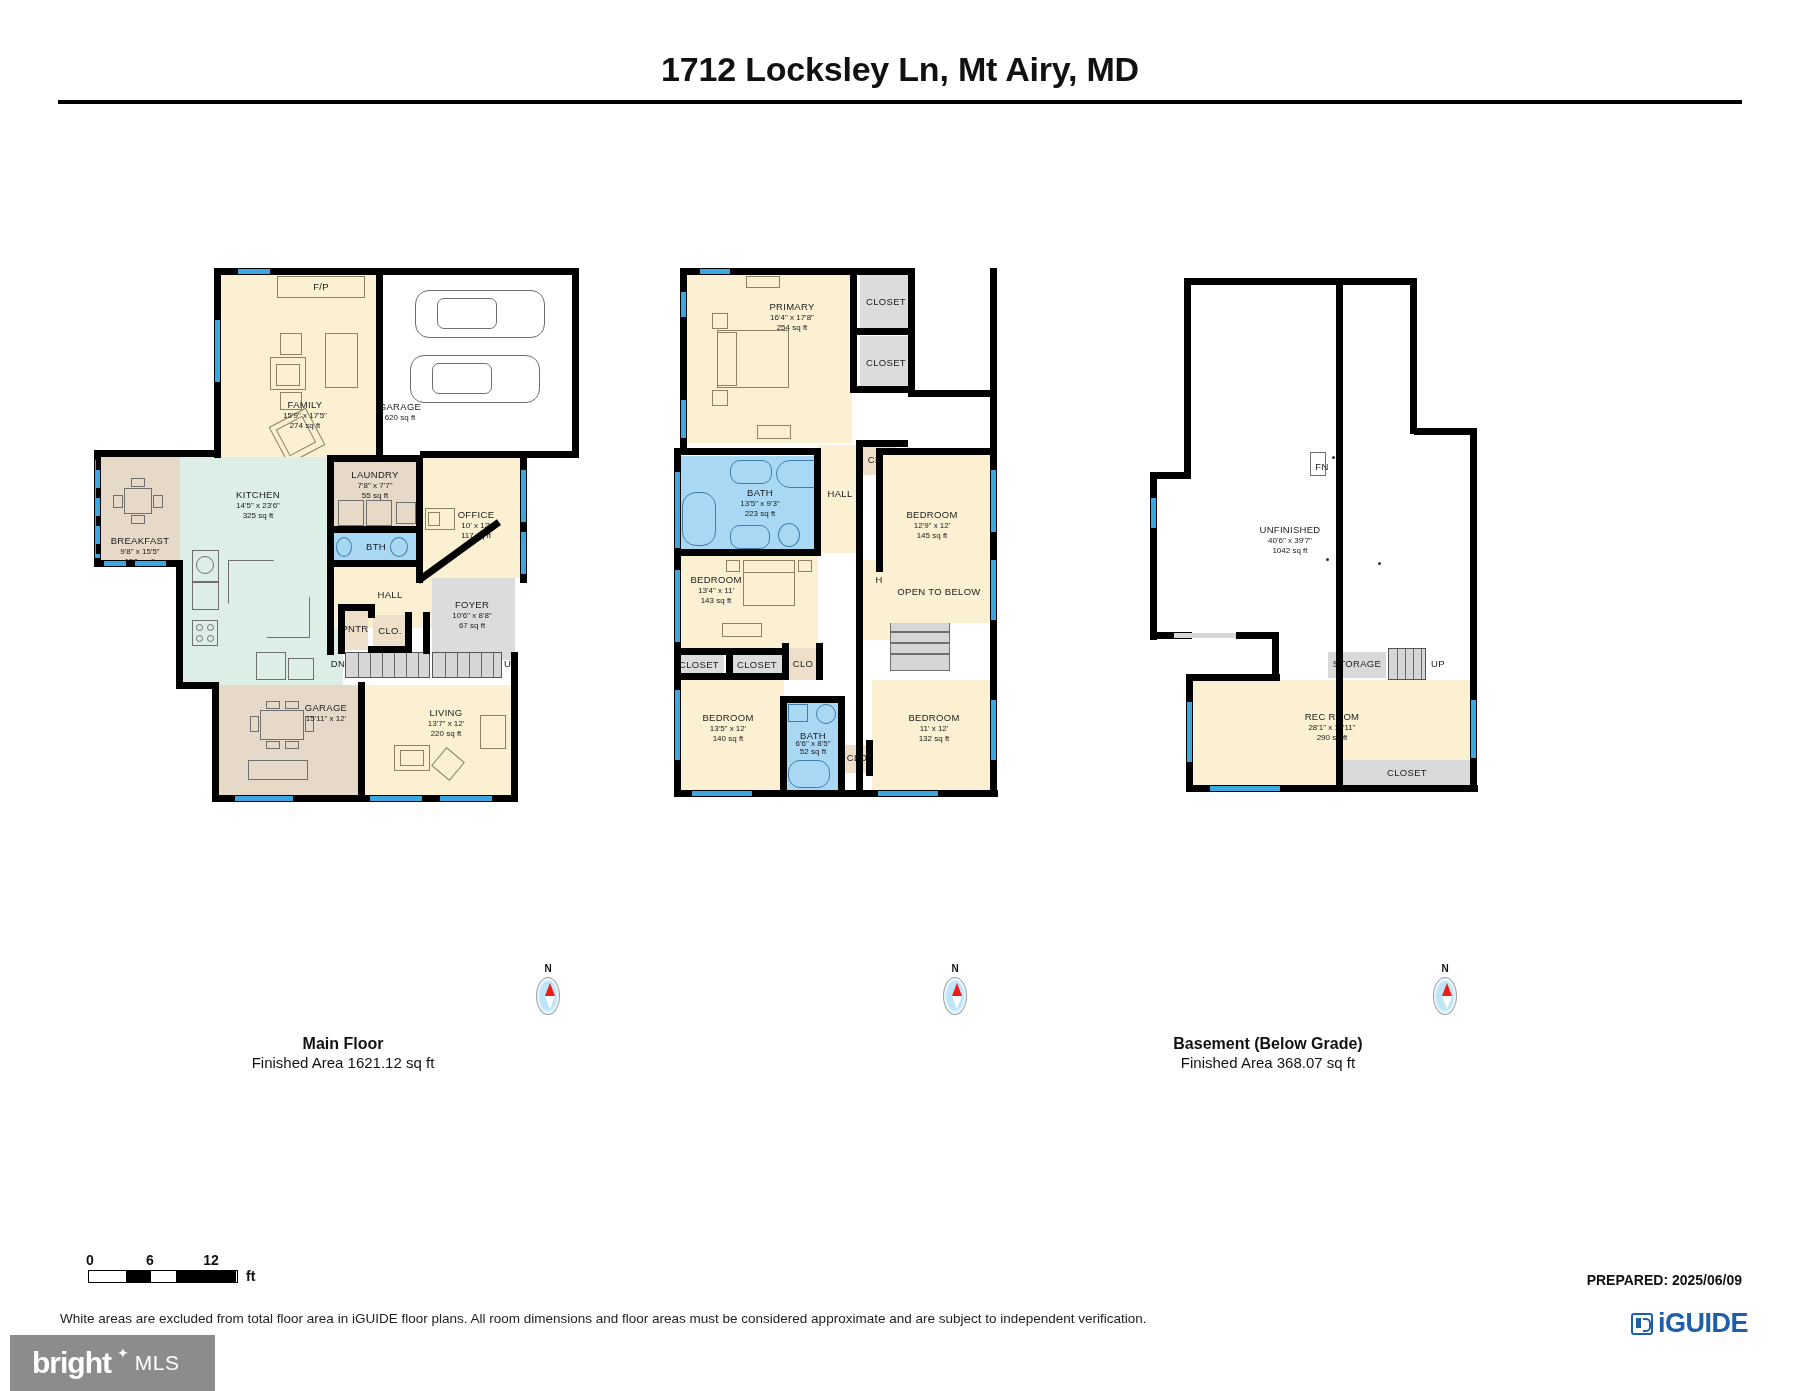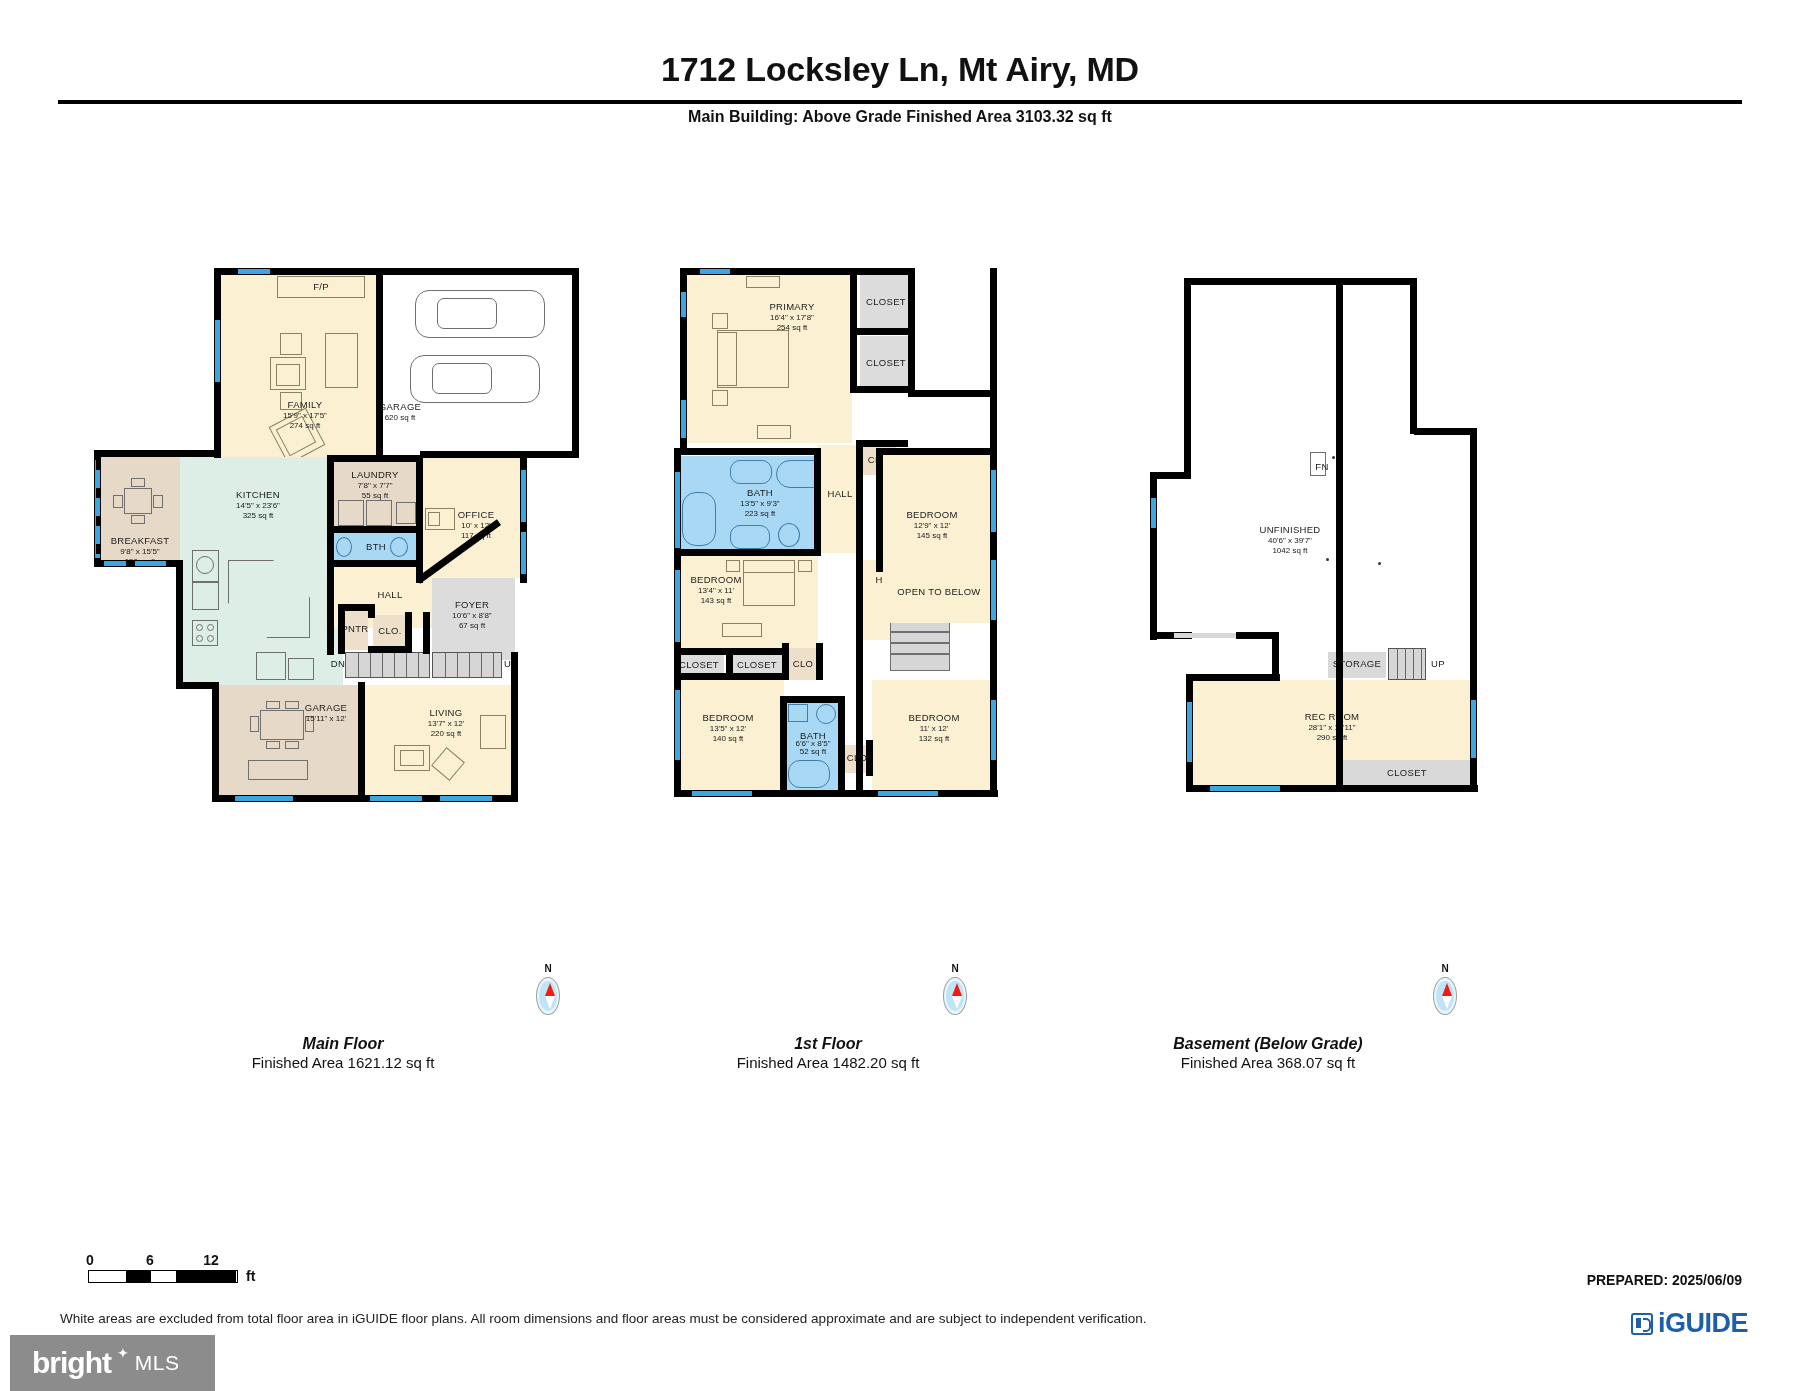--- a/index.html
+++ b/index.html
@@ -82,21 +82,21 @@
     position:absolute; left:17px; top:21px; width:0;height:0;
     border-left:5px solid transparent; border-right:5px solid transparent;
     border-top:13px solid #ffffff;
   }
   .compass .nlet {
     position:absolute; left:0; top:-12px; width:40px; text-align:center;
     font-size:10px; font-weight:bold;
   }
 
   .floor-cap { position:absolute; text-align:center; width:400px; transform:translateX(-50%); }
-  .floor-cap .t1 { font-size:16px; font-weight:bold;font-style:italic; }
+  .floor-cap .t1 { font-size:16px; font-weight:bold; }
   .floor-cap .t2 { font-size:15px; margin-top:1px; }
 
   
   #scalebar { position:absolute; left:88px; top:1252px; }
   #scalebar .nums { position:relative; height:16px; width:160px; }
   #scalebar .nums span { position:absolute; font-size:14px; font-weight:600; transform:translateX(-50%); }
   #scalebar .bar { position:relative; width:150px; height:13px; border:1.5px solid #000; background:#fff; margin-top:2px; }
   #scalebar .bar i { position:absolute; top:0; bottom:0; background:#000; }
   #scalebar .unit { position:absolute; left:158px; top:16px; font-size:14px; font-weight:600; }
 
@@ -131,21 +131,20 @@
   #brightmls .b1 { font-size:30px; font-weight:bold; color:#ffffff; letter-spacing:-1px; }
   #brightmls .star { color:#ffffff; font-size:14px; align-self:flex-start; margin-top:10px; }
   #brightmls .b2 { font-size:21px; color:#ffffff; letter-spacing:0.5px; }
 </style>
 </head>
 <body>
 
 <div id="header">
   <div id="page-title">1712 Locksley Ln, Mt Airy, MD</div>
   <div id="title-rule"></div>
-  <div id="subtitle">Main Building: Above Grade Finished Area 3103.32 sq ft</div>
 </div>
 
 <div class="plan" id="plan-main" style="left:80px; top:260px; width:470px; height:560px;">
 
   <div class="room c-cream" style="left:137px; top:13px; width:175px; height:192px;"></div>
 
   <div class="fur" style="left:197px; top:16px; width:88px; height:22px;"></div>
   <div class="lbl tiny" style="left:241px; top:23px;">
     <span class="nm">F/P</span>
   </div>
@@ -527,24 +526,20 @@
   <div class="wall" style="left:178px; top:436px; width:7px; height:98px;"></div>
   <div class="wall" style="left:206px; top:480px; width:7px; height:36px;"></div>
 
   <div class="compass" style="left:931px; top:715px; left:275px;">
     <div class="nlet">N</div>
     <div class="ring"></div>
       <div class="inner"></div>
       <div class="nred"></div>
       <div class="swhite"></div>
   </div>
-  <div class="floor-cap" style="left:168px; top:775px;">
-    <div class="t1">1st Floor</div>
-    <div class="t2">Finished Area 1482.20 sq ft</div>
-  </div>
 </div>
 
 <div class="plan" id="plan-basement" style="left:1150px; top:270px; width:400px; height:550px;">
 
   <div class="lbl" style="left:140px; top:255px;">
     <div class="nm">UNFINISHED</div>
     <div class="dm">40'6" x 39'7"</div>
     <div class="dm">1042 sq ft</div>
   </div>
 

